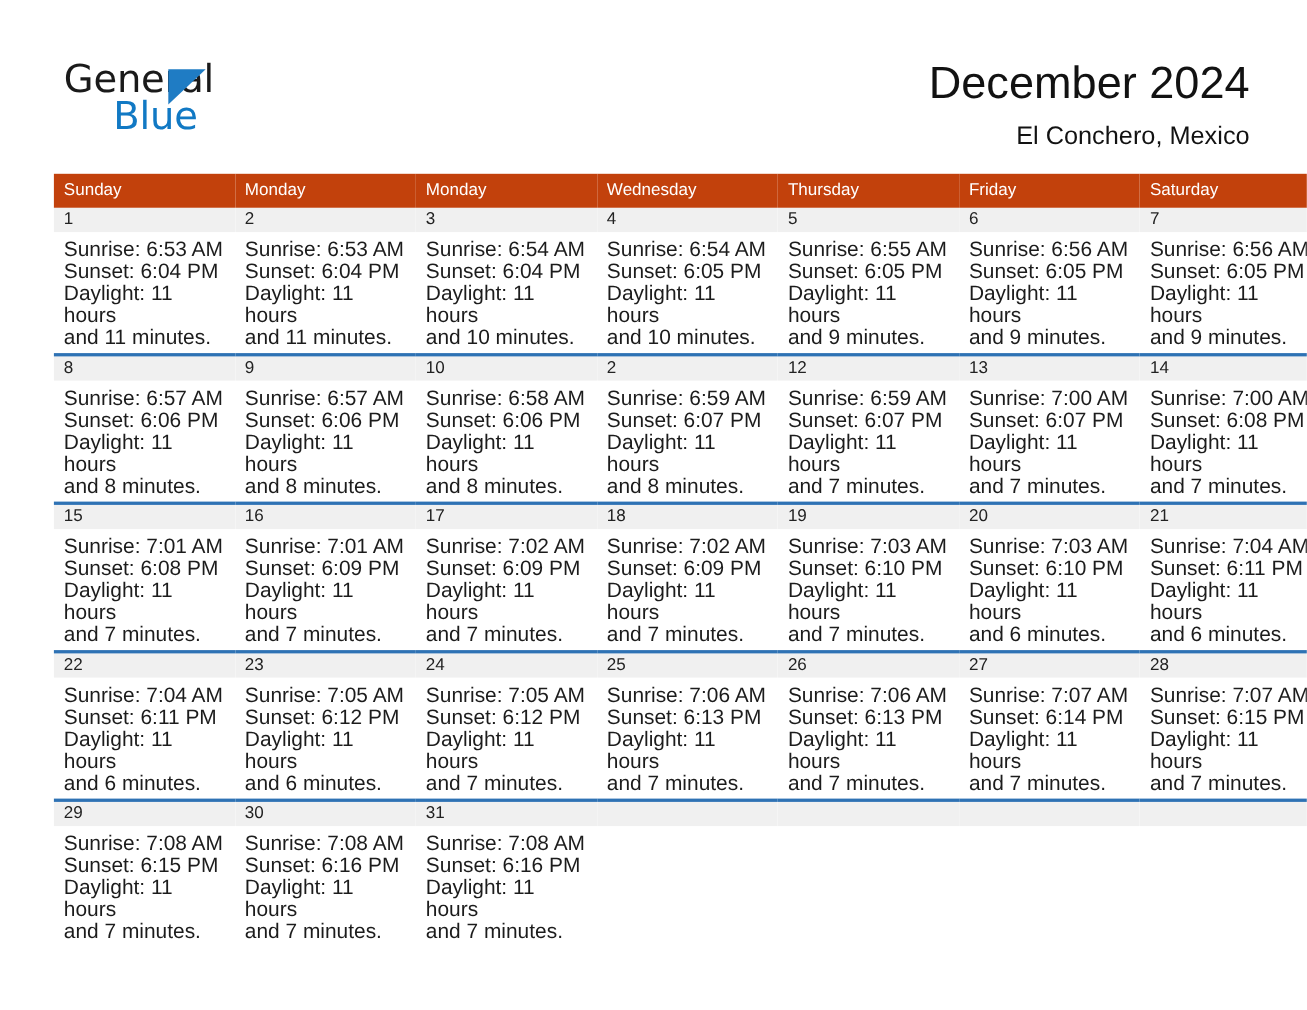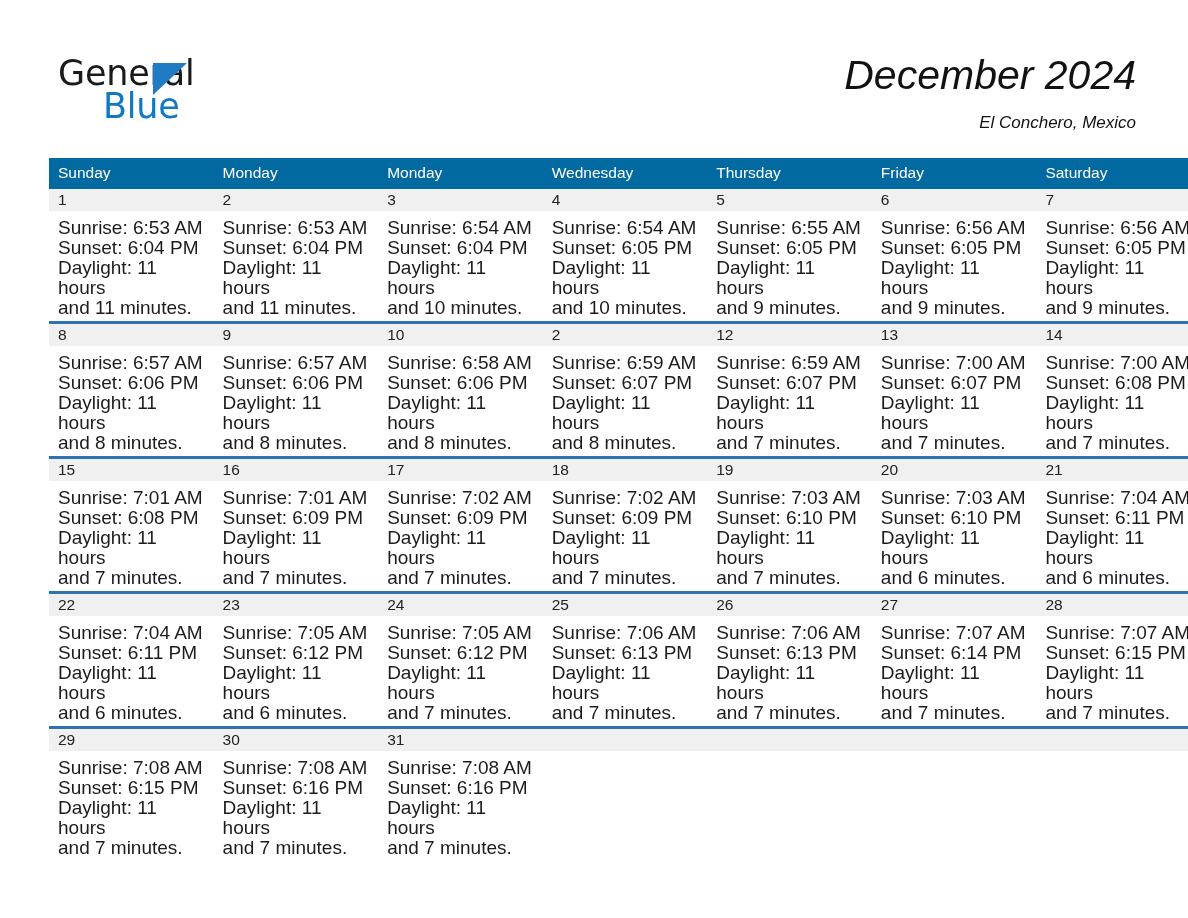--- a/index.html
+++ b/index.html
@@ -66,50 +66,49 @@
     font-family: "DejaVu Sans", sans-serif;
     font-weight: 400;
     line-height: 40px;
     text-align: center;
   }
   .title-block {
     position: absolute;
     right: 52px;
     top: 50px;
     text-align: right;
-    font-style: italic;
   }
   .title {
     font-size: 41px;
     color: #121212;
     font-weight: 400;
     line-height: 50px;
     letter-spacing: 0px;
     white-space: nowrap;
   }
   .subtitle {
     margin-top: 9px;
-    font-size: 17px;
+    font-size: 23px;
     color: #121212;
     font-weight: 400;
     line-height: 28px;
     white-space: nowrap;
   }
 
   
   .calendar {
     position: absolute;
     left: 49px;
     top: 158px;
     width: 1089px;
     border-collapse: collapse;
     table-layout: fixed;
   }
   .calendar th {
-    background: #0369a1;
+    background: #c2410c;
     color: #ffffff;
     font-size: 15.5px;
     font-weight: 400;
     text-align: left;
     padding: 6px 0 7px 9px;
     height: 18px;
     vertical-align: middle;
     border: none;
     width: 155.57px;
   }

